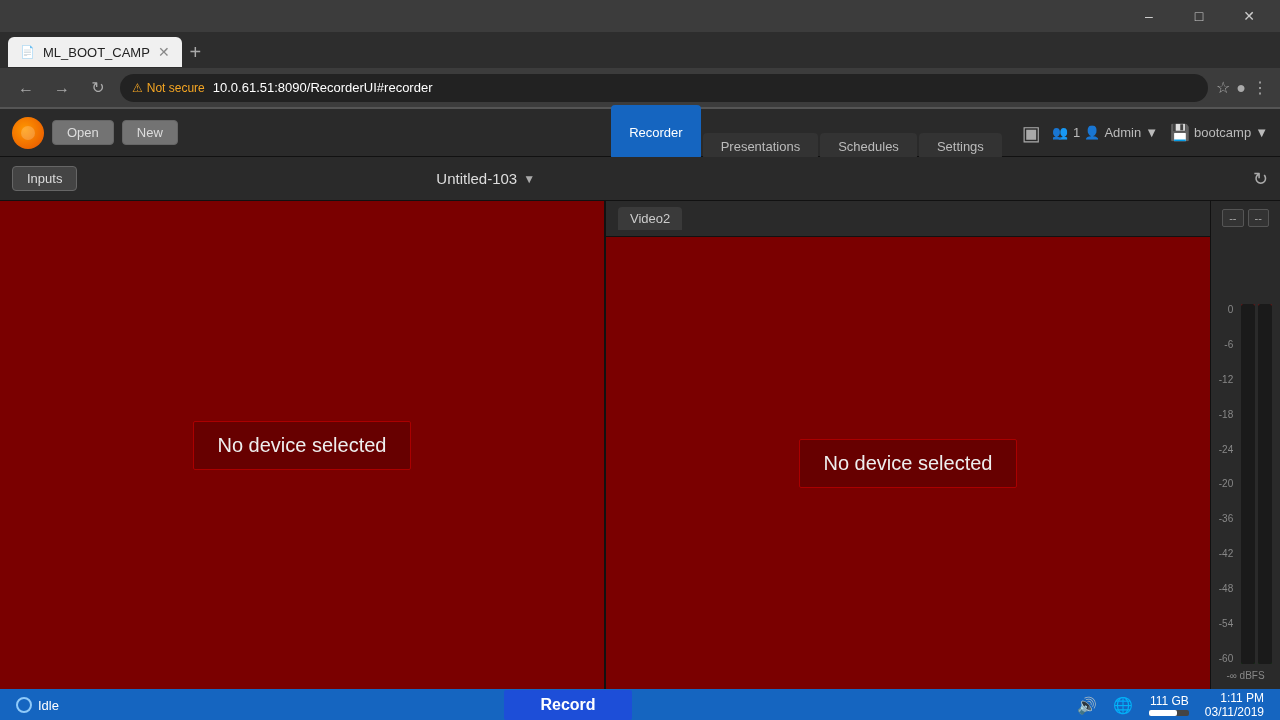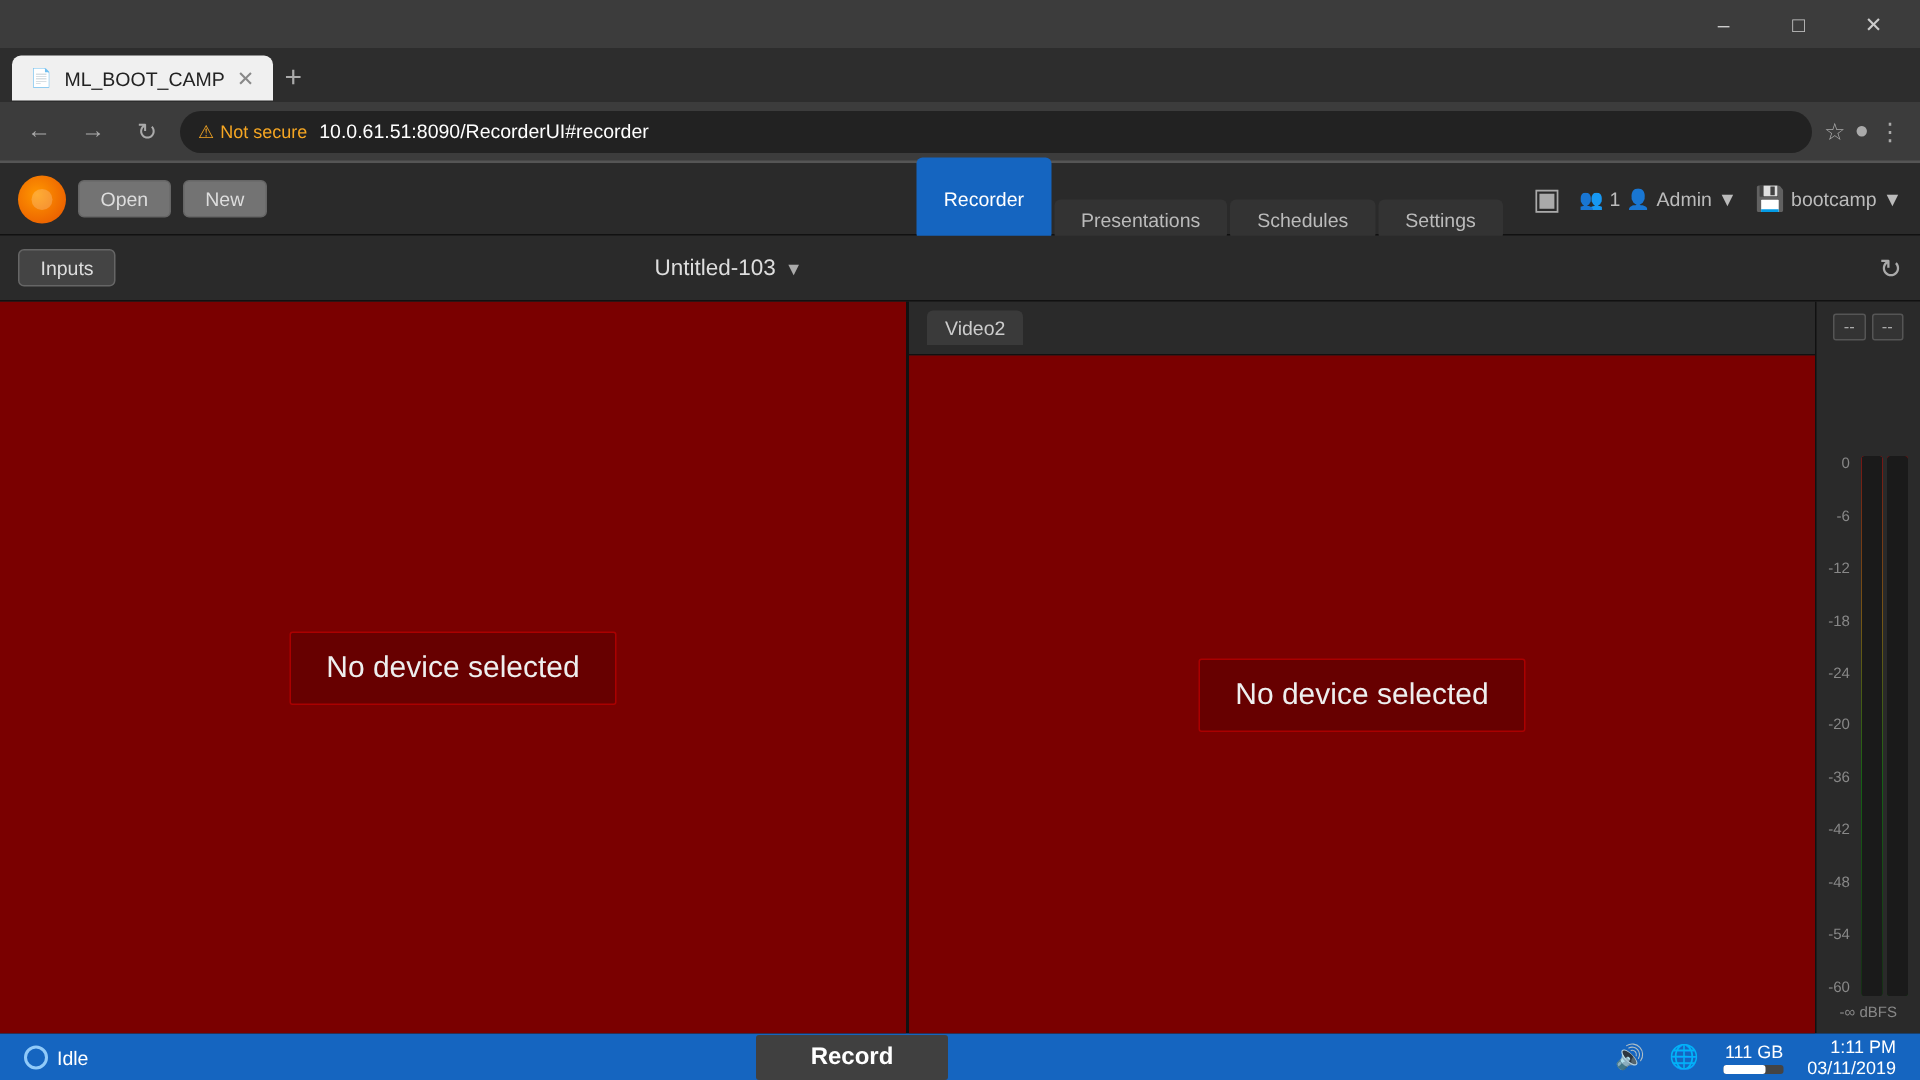--- a/index.html
+++ b/index.html
@@ -73,21 +73,21 @@
     .vu-bars { display: flex; gap: 3px; align-items: flex-end; }
     .vu-bar { width: 14px; height: 360px; background: linear-gradient(to bottom, #ff0000 0%, #ff4400 10%, #ffaa00 30%, #00cc00 60%, #004400 100%); border-radius: 2px; position: relative; overflow: hidden; }
     .vu-bar-mask { position: absolute; bottom: 0; left: 0; right: 0; background: #1a1a1a; height: 100%; }
     .vu-dbfs { font-size: 10px; color: #888; margin-top: 6px; }
 
     
     .status-bar { height: 32px; background: #1565c0; display: flex; align-items: center; padding: 0 16px; gap: 12px; }
     .status-idle { display: flex; align-items: flex-end; gap: 6px; color: #fff; font-size: 13px; }
     .idle-icon { width: 16px; height: 16px; border-radius: 50%; border: 2px solid #90caf9; display: inline-block; }
     .status-spacer { flex: 1; }
-    .record-btn { background: #404040; border: none; color: #fff; font-size: 16px; padding: 6px 36px; cursor: pointer; border-radius: 2px; font-weight: bold; }
+    .record-btn { background: #1d4ed8; border: none; color: #fff; font-size: 16px; padding: 6px 36px; cursor: pointer; border-radius: 2px; font-weight: bold; }
     .status-right { display: flex; align-items: center; gap: 16px; }
     .volume-icon { color: #fff; font-size: 16px; cursor: pointer; }
     .globe-icon { color: #fff; font-size: 16px; cursor: pointer; }
     .storage-info { color: #fff; font-size: 12px; display: flex; flex-direction: column; align-items: flex-end; }
     .storage-bar { width: 40px; height: 6px; background: #444; border-radius: 2px; margin-top: 2px; }
     .storage-fill { height: 100%; background: #fff; border-radius: 2px; width: 70%; }
     .time-display { color: #fff; font-size: 12px; text-align: right; }
   </style>
 </head>
 <body>

